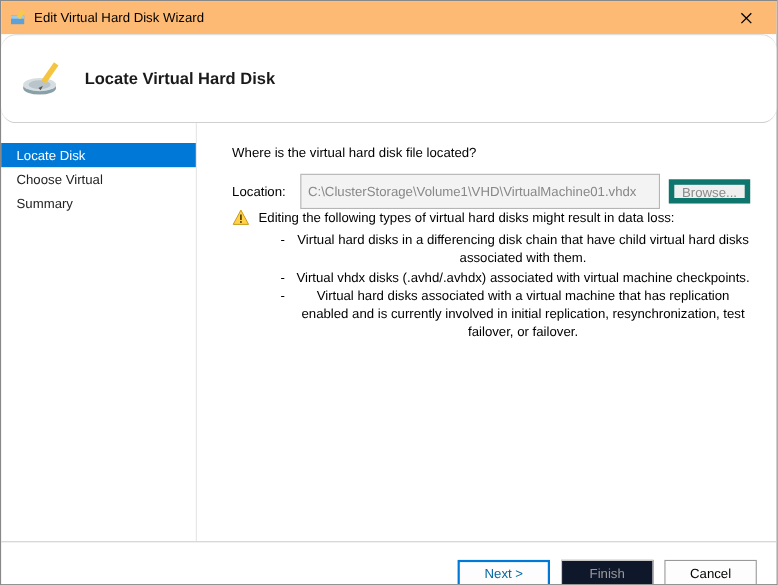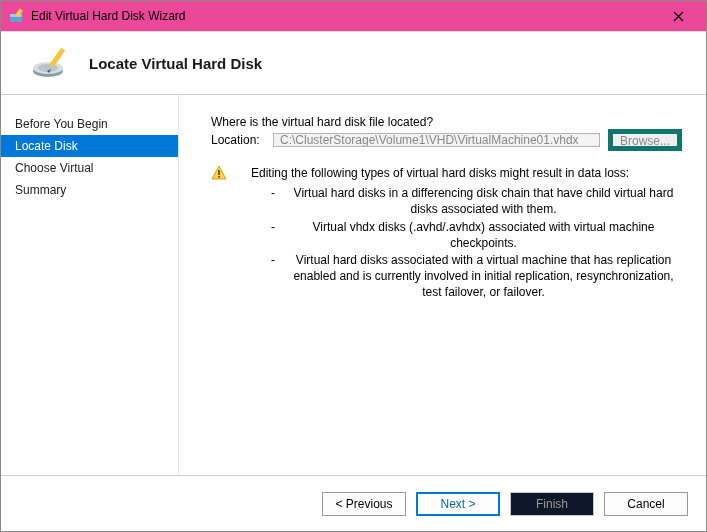--- a/index.html
+++ b/index.html
@@ -11,44 +11,45 @@
   width: 707px;
   height: 532px;
   overflow: hidden;
   border: 1px solid #888;
 }
 .titlebar {
   display: flex;
   align-items: center;
   height: 30px;
   padding: 0 8px;
-  background: #ec4899;
+  background: #fdba74;
 }
 .titlebar-icon {
   width: 16px; height: 16px;
   margin-right: 6px;
   display: inline-flex;
   align-items: center; justify-content: center;
 }
 .titlebar-text { font-size: 12px; color: #000; }
 .titlebar-spacer { flex: 1; }
 .close-btn {
   width: 40px; height: 28px;
   display: flex; align-items: center; justify-content: center;
   font-size: 14px;
   cursor: pointer;
 }
 .header-band {
-  height: 64px;
+  height: 81px;
   border-top: 1px solid #ddd;
   border-bottom: 1px solid #cfcfcf;
   background: #fff;
   display: flex;
   align-items: center;
-  padding-left: 30px;
+  padding-left: 18px;
+  border-radius: 14px;
 }
 .header-icon {
   width: 40px; height: 40px;
   margin-right: 18px;
 }
 .header-title {
   font-size: 15px;
   font-weight: bold;
   color: #1a1a1a;
 }
@@ -69,46 +70,45 @@
 }
 .sidebar-item.active {
   background: #0078d7;
   color: #fff;
 }
 .content {
   flex: 1;
   padding: 20px 24px 10px 32px;
   overflow: auto;
 }
-.question { }
+.question { margin-bottom: 12px; }
 .loc-row {
   display: flex;
   align-items: center;
   gap: 8px;
-  margin-bottom: 14px;
 }
 .loc-label { min-width: 54px; }
 .loc-input {
   flex: 1;
-  height: 14px;
+  height: 32px;
   border: 1px solid #b5b5b5;
   background: #f3f3f3;
   color: #888;
   padding: 2px 6px;
   font-size: 12px;
 }
 .browse-btn {
   width: 74px; height: 22px;
   border: 5px solid #0f766e;
   background: #efefef;
   color: #8a8a8a;
   font-size: 12px;
   cursor: default;
 }
-.warn-block { display: flex; gap: 24px; }
+.warn-block { display: flex; gap: 8px; }
 .warn-icon { width: 16px; height: 16px; flex-shrink: 0; }
 .warn-text { line-height: 1.35; }
 .warn-list { margin: 4px 0 0 10px; padding-left: 14px; text-align: center; }
 .warn-list li { margin-bottom: 1px; list-style: none; position: relative; padding-left: 10px; }
 .warn-list li::before { content: "-"; position: absolute; left: -4px; }
 .footer {
   height: 56px;
   border-top: 1px solid #cfcfcf;
   display: flex;
   justify-content: flex-end;
@@ -162,21 +162,20 @@
       <ellipse cx="17" cy="25" rx="10" ry="4" fill="#b9c5cb"></ellipse>
       <rect x="24" y="4" width="5" height="20" fill="#f5c542" transform="rotate(35 26 14)"></rect>
       <polygon points="16,28 18,30 20,26" fill="#555"></polygon>
     </svg>
   </span>
   <span class="header-title">Locate Virtual Hard Disk</span>
 </div>
 
 <div class="main">
   <div class="sidebar">
-    <div class="sidebar-item">Before You Begin</div>
     <div class="sidebar-item active">Locate Disk</div>
     <div class="sidebar-item">Choose Virtual</div>
     <div class="sidebar-item">Summary</div>
   </div>
 
   <div class="content">
     <div class="question">Where is the virtual hard disk file located?</div>
 
     <div class="loc-row">
       <span class="loc-label">Location:</span>
@@ -198,17 +197,16 @@
           <li>Virtual hard disks in a differencing disk chain that have child virtual hard disks associated with them.</li>
           <li>Virtual vhdx disks (.avhd/.avhdx) associated with virtual machine checkpoints.</li>
           <li>Virtual hard disks associated with a virtual machine that has replication enabled and is currently involved in initial replication, resynchronization, test failover, or failover.</li>
         </ul>
       </div>
     </div>
   </div>
 </div>
 
 <div class="footer">
-  <button class="ftr-btn">&lt; Previous</button>
   <button class="ftr-btn primary">Next &gt;</button>
   <button class="ftr-btn disabled" disabled="">Finish</button>
   <button class="ftr-btn">Cancel</button>
 </div>
 
 </body></html>

